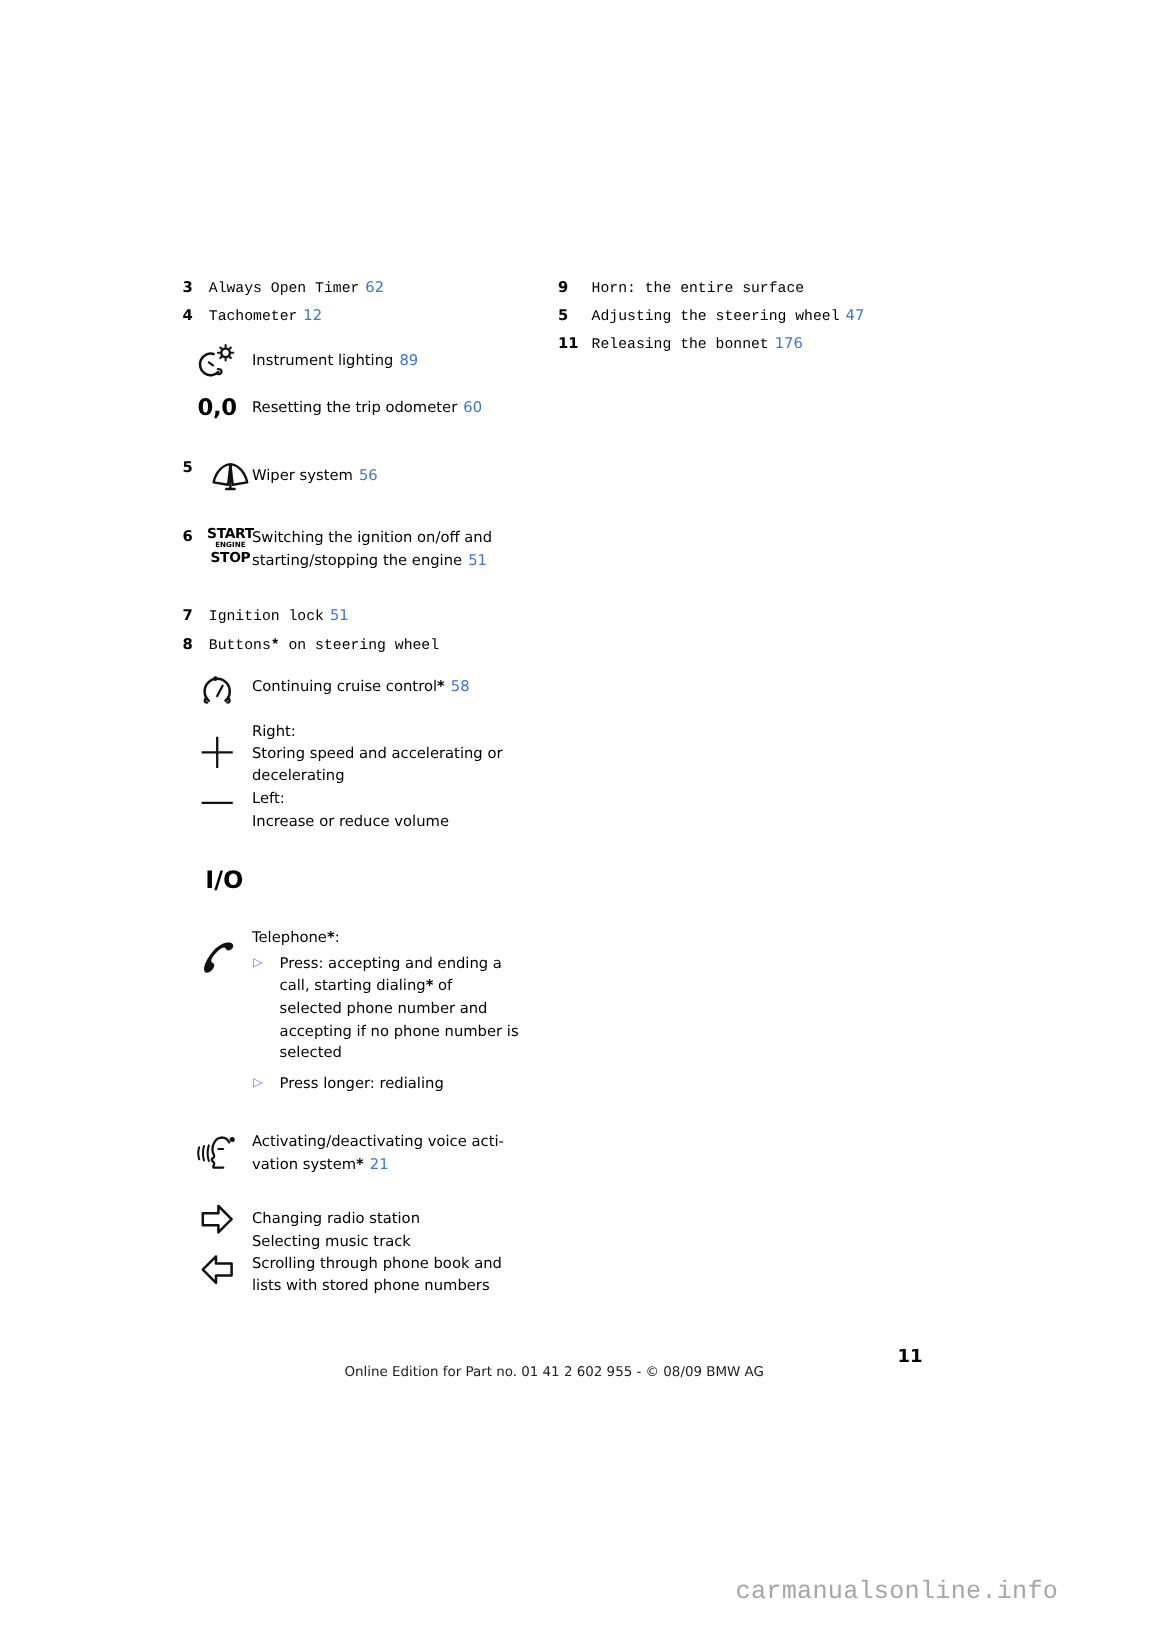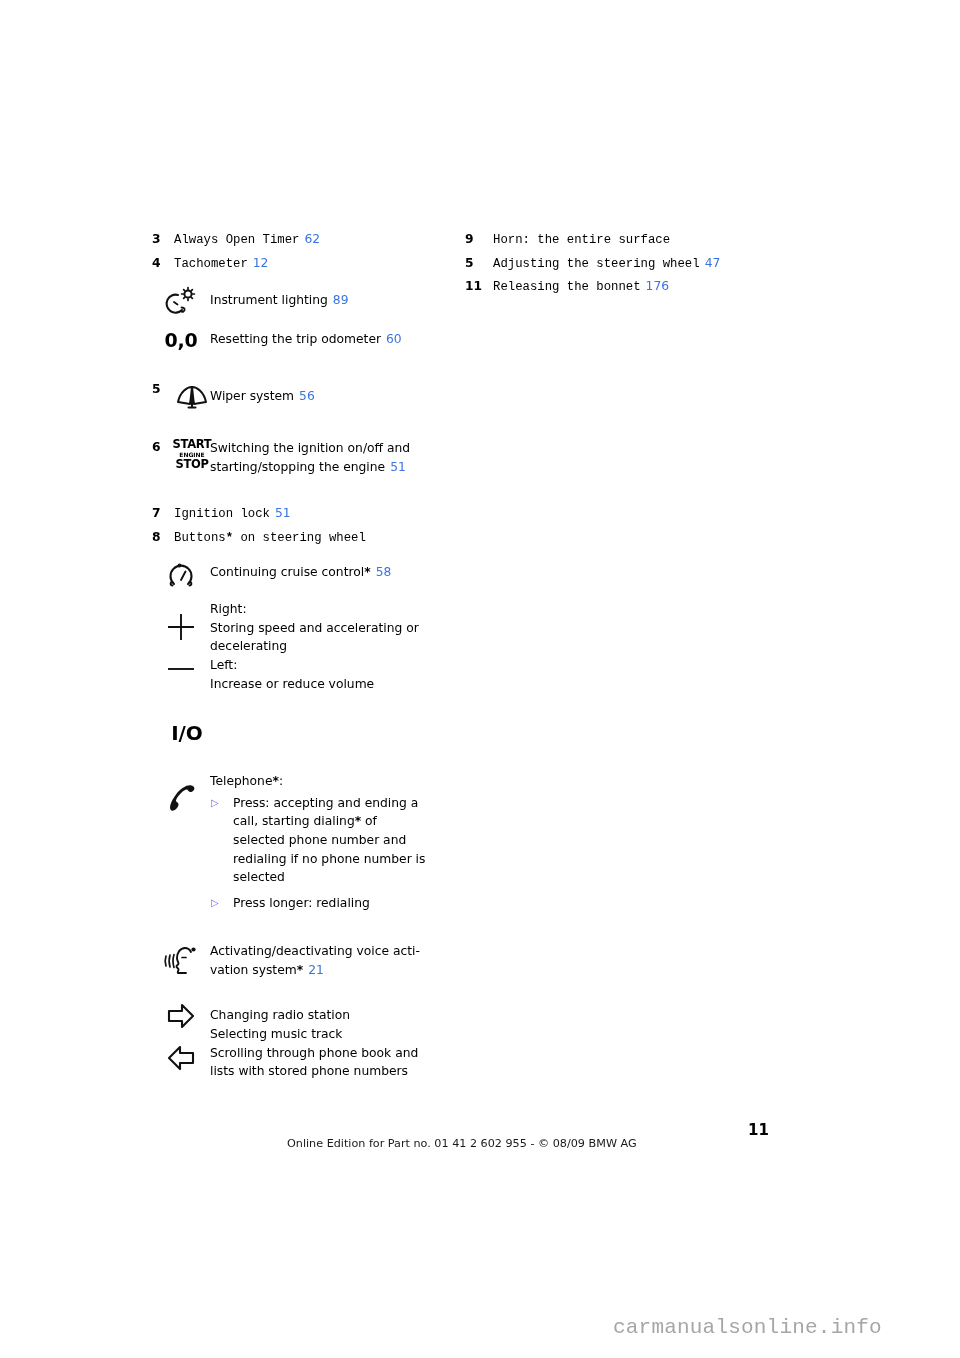--- a/index.html
+++ b/index.html
@@ -328,21 +328,21 @@
         </div>
         <div class="desc">
           <span class="line" style="margin-bottom:3px"><span>Telephone</span><span class="star">*</span><span>:</span></span>
 
           <div class="bullet-row">
             <span class="bullet-mark">▷</span>
             <span class="bullet-text">
               <span class="line">Press: accepting and ending a</span>
               <span class="line"><span>call, starting dialing</span><span class="star">*</span><span> of</span></span>
               <span class="line">selected phone number and</span>
-              <span class="line">redialing if no phone number is</span>
+              <span class="line">accepting if no phone number is</span>
               <span class="line">selected</span>
             </span>
           </div>
 
           <div style="height:7px"></div>
 
           <div class="bullet-row">
             <span class="bullet-mark">▷</span>
             <span class="bullet-text">Press longer: redialing</span>
           </div>

